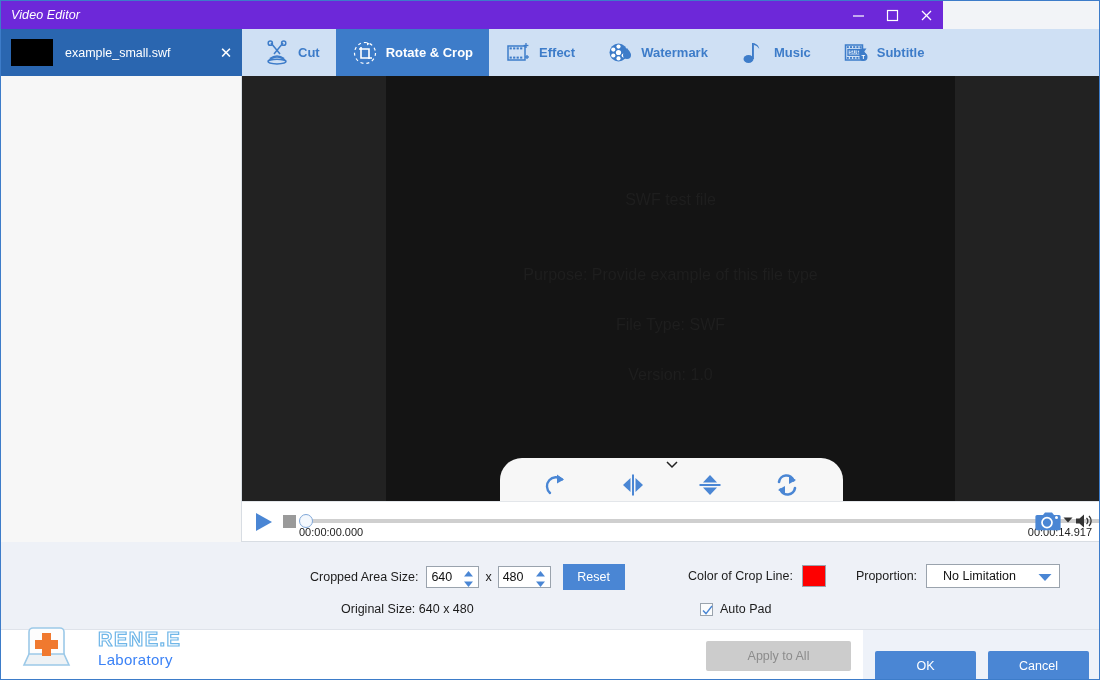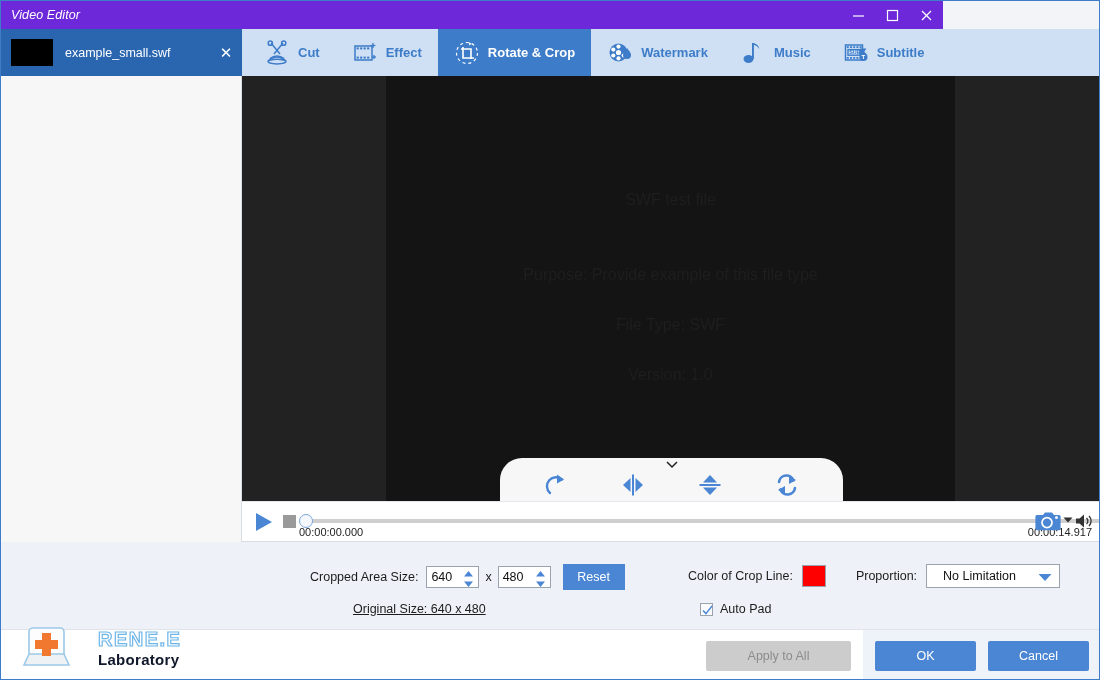--- a/index.html
+++ b/index.html
@@ -225,35 +225,35 @@
     display: flex; align-items: center; gap: 24px;
   }
   .logo-txt { display: flex; flex-direction: column; line-height: 1; }
   .logo-t1 {
     font-size: 20px; font-weight: bold; color: #ffffff;
     letter-spacing: 1.5px;
     -webkit-text-stroke: 1.2px #6fb6e8;
     font-family: "Liberation Sans", sans-serif;
   }
   .logo-t2 {
-    font-size: 15px; font-weight: bold; color: #0f172a;
+    font-size: 15px; font-weight: normal; color: #3b82f6;
     margin-top: 3px; letter-spacing: 0.3px;
   }
   .footer-actions {
     position: absolute; right: 0; top: 0; height: 51px;
     display: flex; align-items: center;
   }
   .btn-apply {
     width: 145px; height: 30px; background: #cccccc; color: #8c8c8c;
     border: none; font-size: 12.5px; border-radius: 2px;
     font-family: Liberation Sans, sans-serif;
     margin-right: 12px;
   }
   .okcancel {
-    height: 51px; background: #eef2f9; display: flex; align-items: center;
+    height: 51px; background: #eef2f9; display: flex; align-items: flex-end;
     padding: 0 12px; gap: 12px;
   }
   .btn-ok, .btn-cancel {
     width: 101px; height: 30px; background: #4a86d4; color: #ffffff;
     border: none; font-size: 12.5px; border-radius: 2px;
     font-family: "Liberation Sans", sans-serif;
   }
 </style>
 </head>
 <body>
@@ -298,20 +298,34 @@
             <line x1="7" y1="3" x2="16" y2="14"></line>
             <line x1="19" y1="3" x2="10" y2="14"></line>
             <circle cx="6.3" cy="3.2" r="2.1"></circle>
             <circle cx="19.7" cy="3.2" r="2.1"></circle>
             <path d="M4 21 Q13 13 22 21"></path>
             <path d="M5.8 18.6 Q13 13.5 20.2 18.6"></path>
             <ellipse cx="13" cy="21.6" rx="9" ry="2.3"></ellipse>
           </g>
         </svg>
         <span class="lbl">Cut</span>
+      </div>
+
+      <div class="tab active">
+        <svg class="ico" viewBox="0 0 26 26">
+          <g stroke="#ffffff" stroke-width="1.6" fill="none">
+            <path d="M9 7 v11 h11"></path>
+            <path d="M17 19 V9 H7"></path>
+          </g>
+          <g stroke="#ffffff" stroke-width="1.2" fill="none" stroke-dasharray="3 3">
+            <circle cx="13" cy="13" r="10.5"></circle>
+          </g>
+          <path d="M15 2.2 l2.6 1.6 -2.6 1.8z" fill="#ffffff"></path>
+        </svg>
+        <span class="lbl">Rotate &amp; Crop</span>
       </div>
 
       <div class="tab">
         <svg class="ico" viewBox="0 0 26 26">
           <rect x="3" y="6" width="17" height="14" fill="none" stroke="#3D7CC9" stroke-width="1.5"></rect>
           <g fill="#3D7CC9">
             <rect x="4.6" y="7.4" width="2.2" height="2"></rect>
             <rect x="8.1" y="7.4" width="2.2" height="2"></rect>
             <rect x="11.6" y="7.4" width="2.2" height="2"></rect>
             <rect x="15.1" y="7.4" width="2.2" height="2"></rect>
@@ -321,34 +335,20 @@
             <rect x="15.1" y="16.6" width="2.2" height="2"></rect>
           </g>
           <g stroke="#3D7CC9" stroke-width="1.3">
             <line x1="21" y1="3" x2="21" y2="8"></line>
               <line x1="18.6" y1="5.5" x2="23.4" y2="5.5"></line>
             <line x1="22" y1="15" x2="22" y2="19"></line>
               <line x1="20" y1="17" x2="24" y2="17"></line>
           </g>
         </svg>
         <span class="lbl">Effect</span>
-      </div>
-
-      <div class="tab active">
-        <svg class="ico" viewBox="0 0 26 26">
-          <g stroke="#ffffff" stroke-width="1.6" fill="none">
-            <path d="M9 7 v11 h11"></path>
-            <path d="M17 19 V9 H7"></path>
-          </g>
-          <g stroke="#ffffff" stroke-width="1.2" fill="none" stroke-dasharray="3 3">
-            <circle cx="13" cy="13" r="10.5"></circle>
-          </g>
-          <path d="M15 2.2 l2.6 1.6 -2.6 1.8z" fill="#ffffff"></path>
-        </svg>
-        <span class="lbl">Rotate &amp; Crop</span>
       </div>
 
       <div class="tab">
         <svg class="ico" viewBox="0 0 26 26">
           <circle cx="11.5" cy="12.5" r="9" fill="#3D7CC9"></circle>
           <g fill="#ffffff">
             <circle cx="11.5" cy="12.5" r="2.6"></circle>
             <circle cx="11.5" cy="6.6" r="2.1"></circle>
             <circle cx="11.5" cy="18.4" r="2.1"></circle>
             <circle cx="6.3" cy="9.6" r="2.1"></circle>
@@ -486,21 +486,21 @@
         <input type="text" value="480" style="">
         <svg class="spin" viewBox="0 0 11 18">
           <path d="M5.5 1 L10 6.4 H1z" fill="#4A86D4"></path>
           <path d="M5.5 17 L10 11.6 H1z" fill="#4A86D4"></path>
         </svg>
       </div>
 
       <button class="btn-reset">Reset</button>
     </div>
 
-    <span class="lbl-static" style="position:absolute; left:352px; top:60px;text-decoration:underline;">Original Size: 640 x 480</span>
+    <span class="lbl-static" style="position:absolute; left:340px; top:60px;">Original Size: 640 x 480</span>
 
     <div style="position:absolute; left:687px; top:22px; display:flex; align-items:center; gap:9px;">
       <span class="lbl-static">Color of Crop Line:</span>
       <div class="swatch" style="background: rgb(254, 0, 0);"></div>
       <span class="lbl-static" style="margin-left:21px;">Proportion:</span>
       <div class="select">
         <span>No Limitation</span>
         <svg class="caret" viewBox="0 0 14 9">
           <path d="M0.5 1 L7 8 L13.5 1z" fill="#4A86D4"></path>
         </svg>

